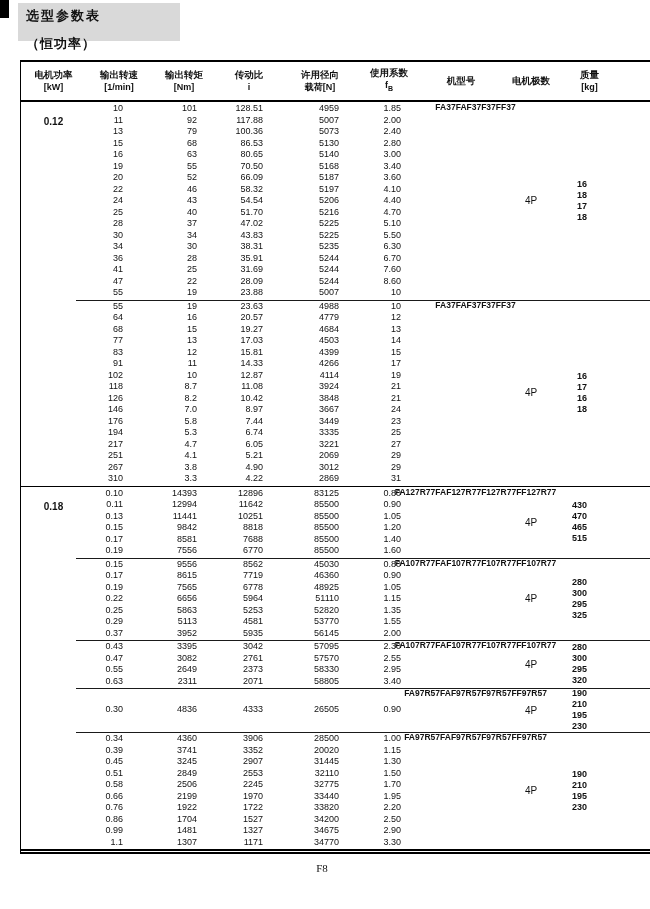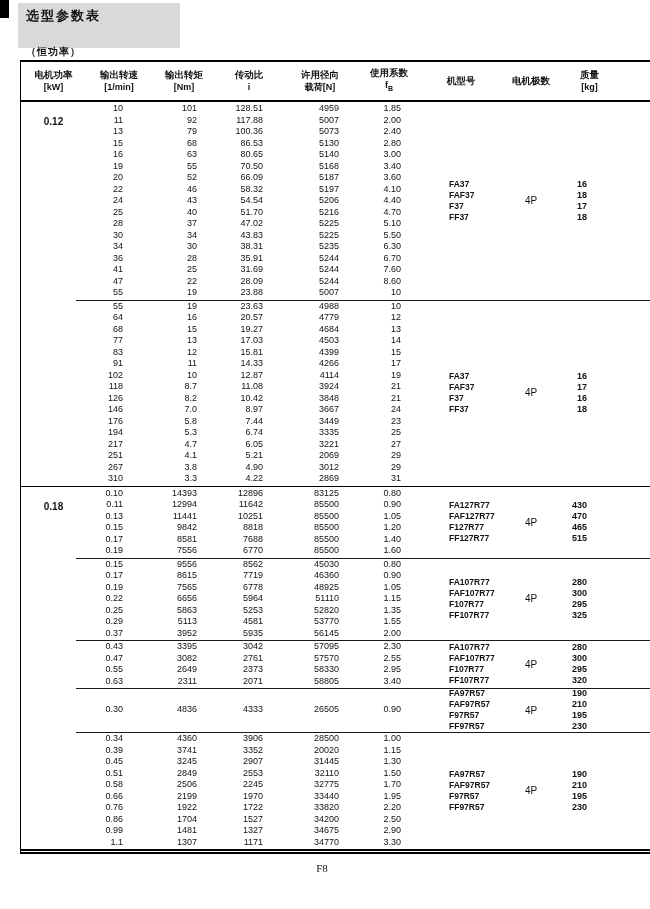--- a/index.html
+++ b/index.html
@@ -1,24 +1,24 @@
 <!DOCTYPE html>
 <html><head>
 <meta charset="utf-8">
 <style>
   html,body{margin:0;padding:0;}
   body{
     width:650px;height:909px;background:#fff;color:#111;
     font-family:"Liberation Sans", sans-serif;position:relative;overflow:hidden;
   }
   .corner-mark{position:absolute;left:0;top:0;width:9px;height:18px;background:#000;}
-  .title-box{position:absolute;left:18px;top:3px;width:162px;height:45px;background:#d9d9d9;
+  .title-box{position:absolute;left:18px;top:3px;width:162px;height:38px;background:#d9d9d9;
     box-sizing:border-box;padding:4px 0 0 8px;}
   .title{font-size:13px;font-weight:bold;letter-spacing:2px;}
-  .subtitle{font-size:10px;font-weight:bold;margin-top:20px;letter-spacing:1px;}
+  .subtitle{font-size:13px;font-weight:bold;margin-top:10px;letter-spacing:1px;}
 
   .ptable{position:absolute;left:20px;top:60px;width:650px;box-sizing:border-box;
     border-left:1px solid #000;border-right:1px solid #000;
     border-top:2px solid #000;border-bottom:5px double #000;}
   .thead{display:grid;grid-template-columns:65px 66px 64px 66px 76px 62px 82px 58px 59px;
     height:38px;border-bottom:2px solid #000;}
   .th{display:flex;flex-direction:column;align-items:center;justify-content:center;
     font-weight:bold;font-size:9.5px;line-height:12px;text-align:center;}
   .th .unit{font-size:9px;}
   sub{font-size:7px;}
@@ -31,21 +31,21 @@
   .power-label{font-weight:bold;font-size:10px;text-align:center;padding-top:14px;}
   .col-rows{width:334px;flex:none;display:flex;flex-direction:column;justify-content:center;padding:1px 0;}
   .data-row{display:grid;grid-template-columns:66px 64px 66px 76px 62px;height:11.5px;
     line-height:11.5px;font-size:9px;}
   .cell{text-align:right;white-space:nowrap;}
   .c0{padding-right:29px;}
   .c1{padding-right:19px;}
   .c2{padding-right:19px;}
   .c3{padding-right:19px;}
   .c4{padding-right:19px;}
-  .col-model{width:82px;flex:none;display:flex;flex-direction:column;justify-content:center;
+  .col-model{width:82px;flex:none;display:flex;flex-direction:row;justify-content:center;
     box-sizing:border-box;padding-left:29px;}
   .model-line{font-weight:bold;font-size:8.5px;line-height:11px;white-space:nowrap;}
   .col-poles{width:58px;flex:none;display:flex;align-items:center;justify-content:center;}
   .poles-label{font-weight:normal;font-size:10px;}
   .col-mass{width:59px;flex:none;display:flex;flex-direction:column;justify-content:center;}
   .mass-line{font-weight:bold;font-size:9px;line-height:11px;text-align:right;padding-right:32px;}
 
   .footer{position:absolute;left:0;top:862px;width:644px;text-align:center;
     font-family:"Liberation Serif", serif;font-size:11px;}
 </style>

